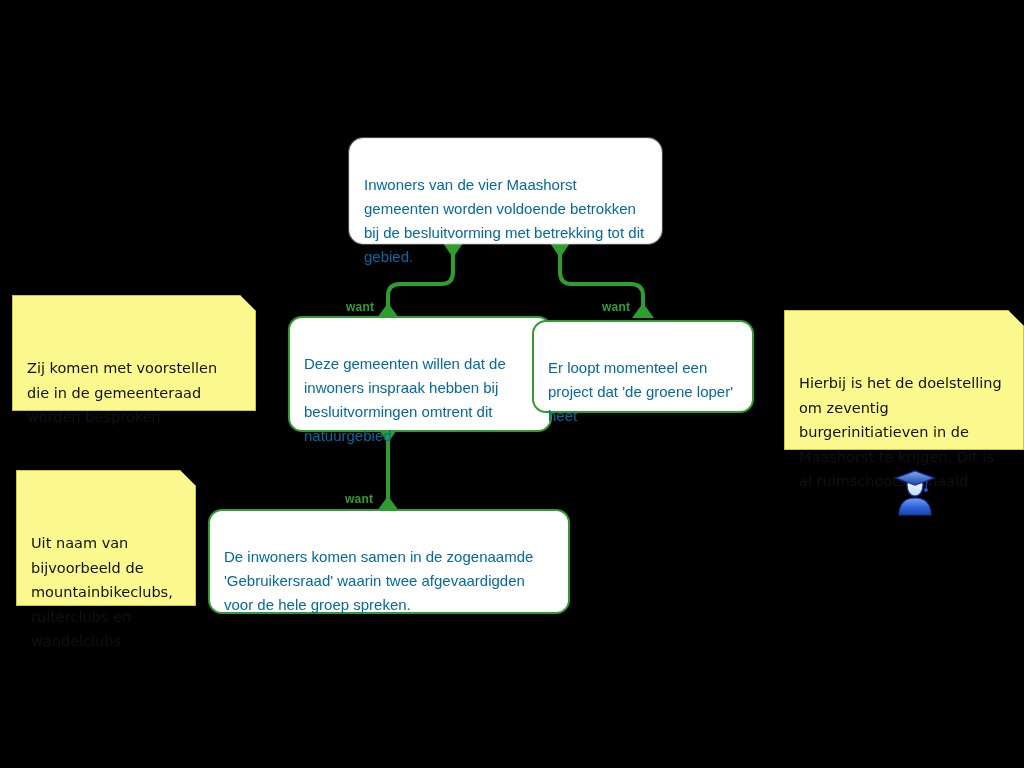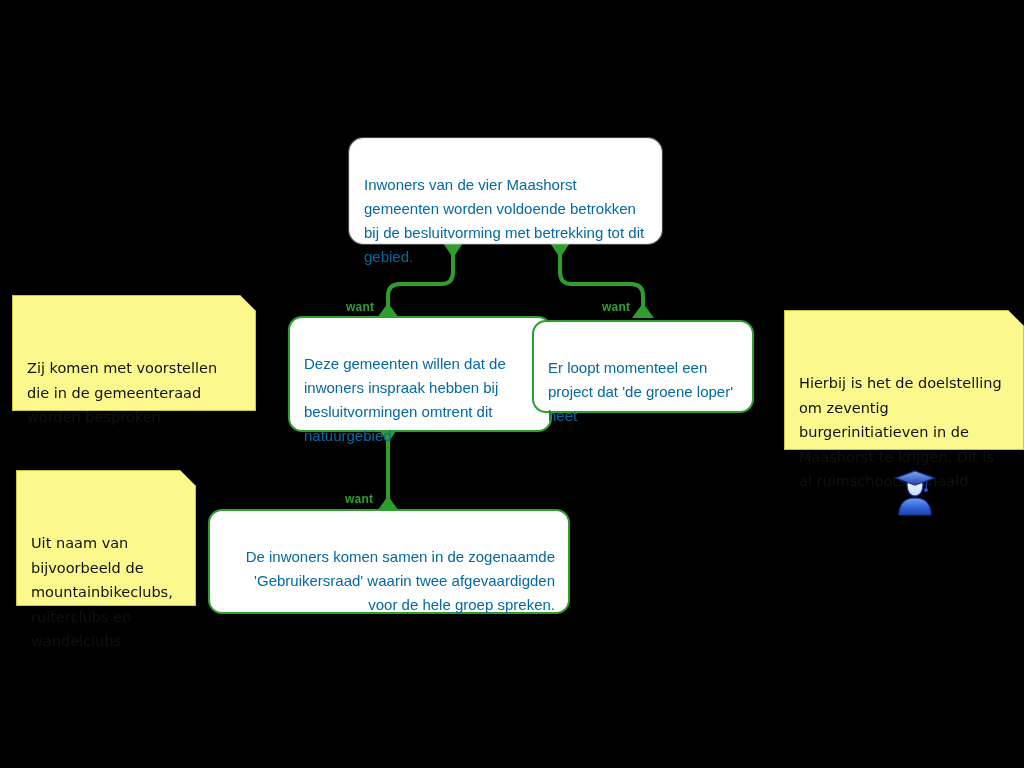--- a/index.html
+++ b/index.html
@@ -127,21 +127,21 @@
   </div>
 
   <div class="node claim" style="left:256px; top:316px; width:264px; height:116px;margin-left:32px;">
     <span>Deze gemeenten willen dat de inwoners inspraak hebben bij besluitvormingen omtrent dit natuurgebied</span>
   </div>
 
   <div class="node claim" style="left:532px; top:320px; width:222px; height:93px;">
     <span>Er loopt momenteel een project dat 'de groene loper' heet</span>
   </div>
 
-  <div class="node claim" style="left:208px; top:509px; width:362px; height:105px;text-align:right;">
+  <div class="node claim" style="left:208px; top:509px; width:362px; height:105px;">
     <span>De inwoners komen samen in de zogenaamde 'Gebruikersraad' waarin twee afgevaardigden voor de hele groep spreken.</span>
   </div>
 
   <div class="edge-label" style="left:346px; top:300px;">want</div>
   <div class="edge-label" style="left:602px; top:300px;">want</div>
   <div class="edge-label" style="left:345px; top:492px;">want</div>
 
   <div class="sticky" style="left:12px; top:295px; width:244px; height:116px;">
     <span class="fold"></span>
     <span>Zij komen met voorstellen die in de gemeenteraad worden besproken</span>

